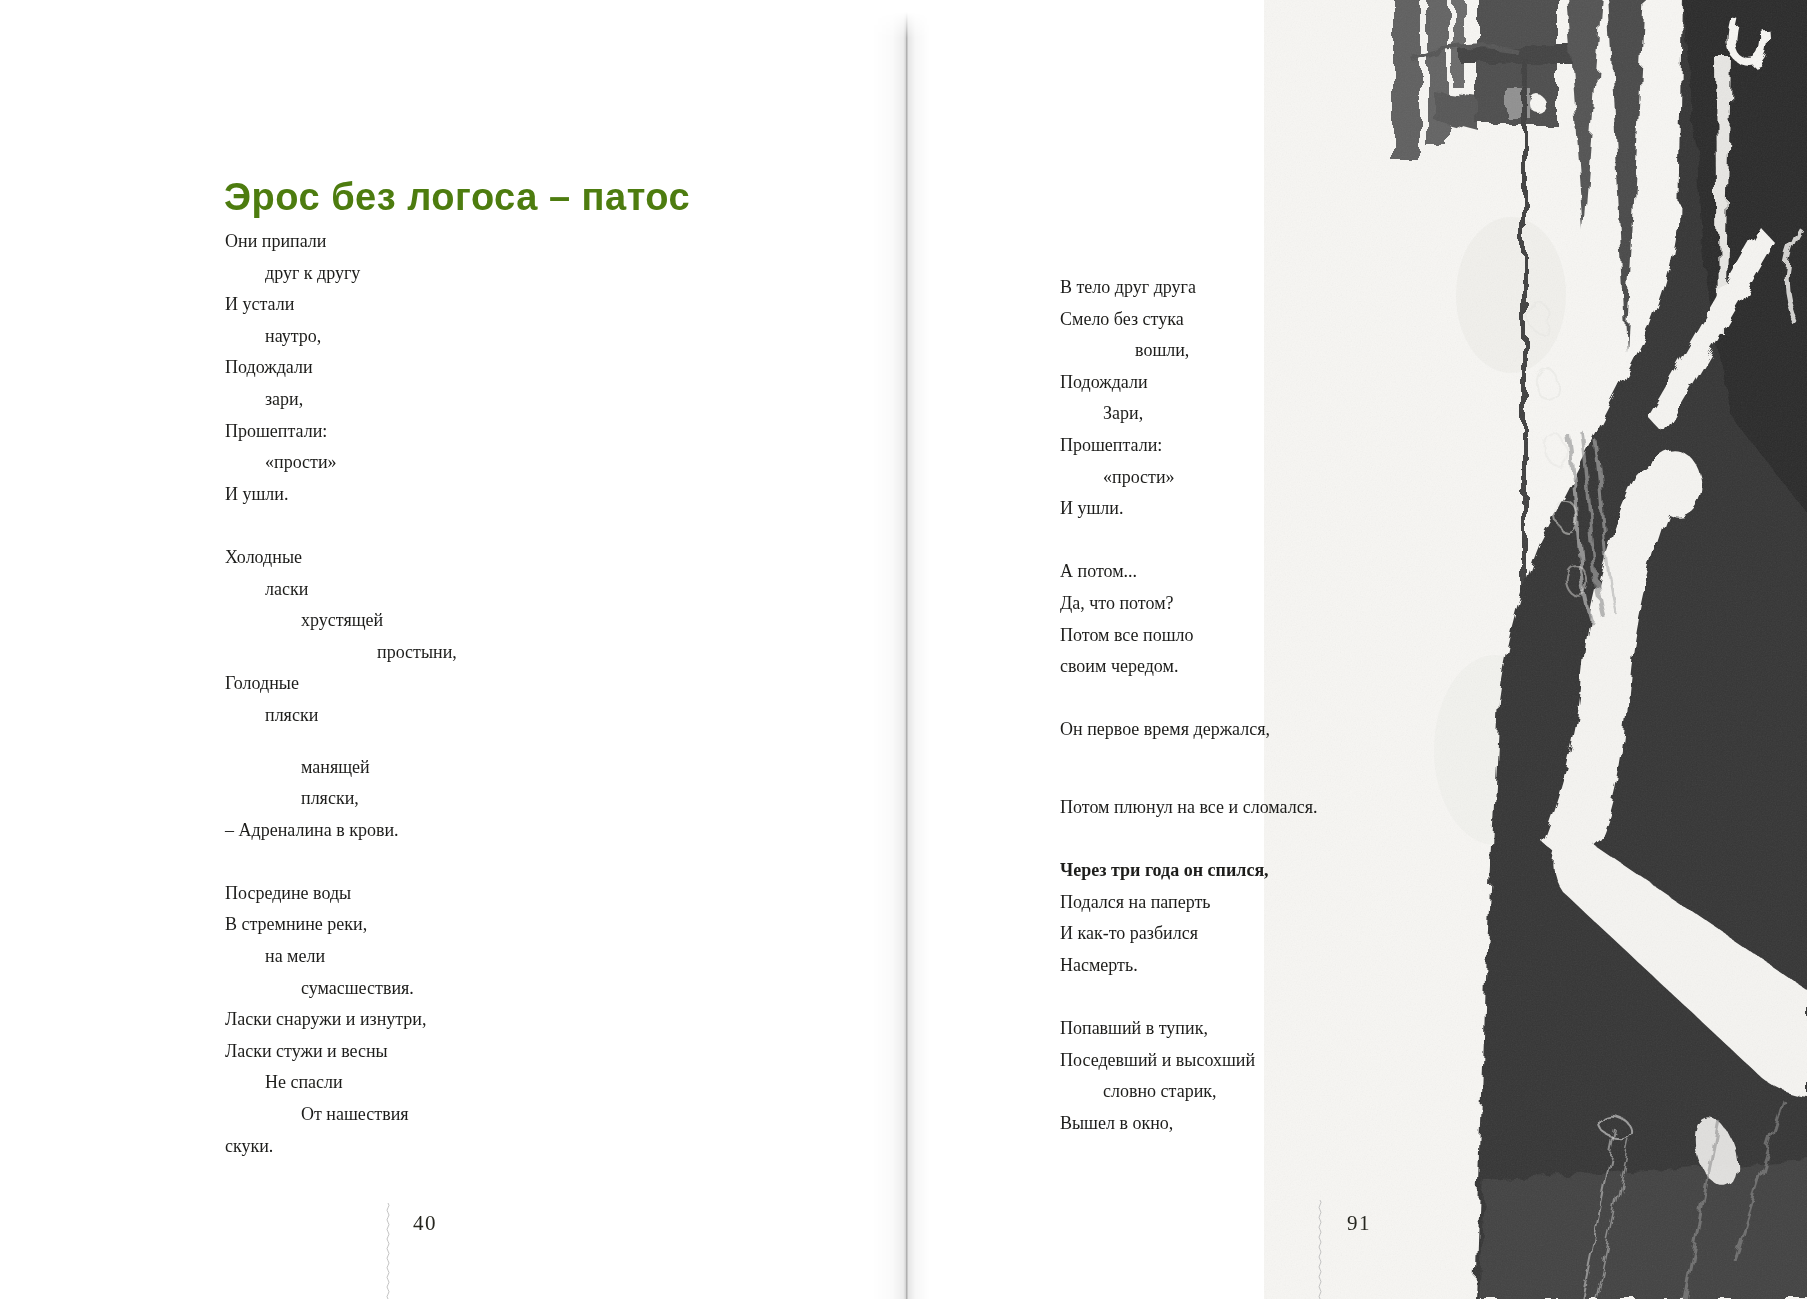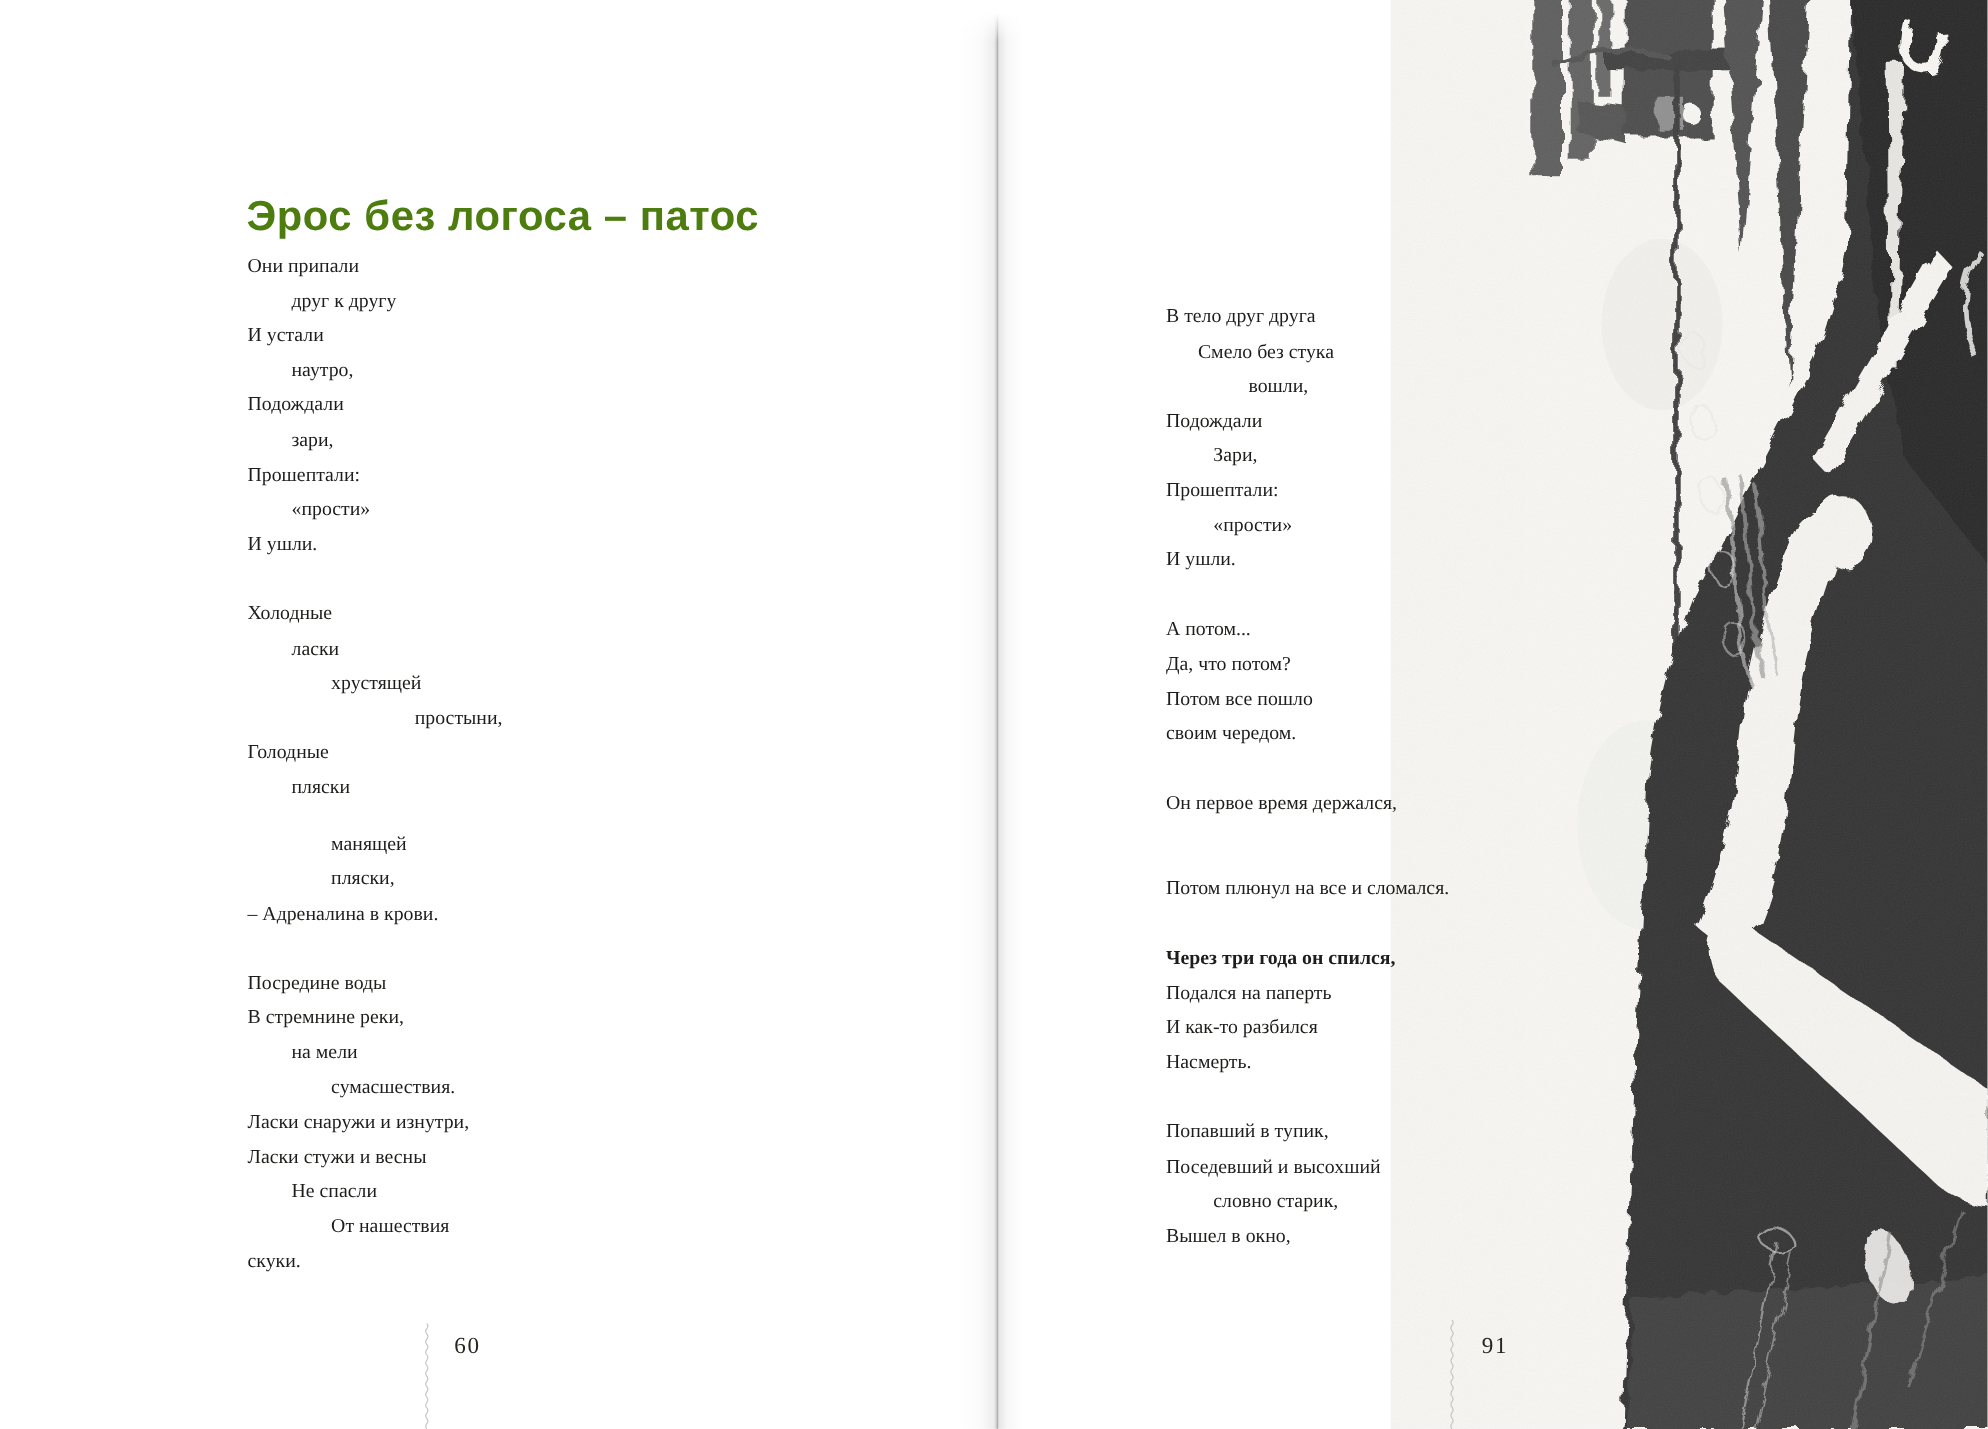--- a/index.html
+++ b/index.html
@@ -84,29 +84,29 @@
       <div class="pline" style="padding-left: 0px;">В стремнине реки,</div>
       <div class="pline" style="padding-left: 40px;">на мели</div>
       <div class="pline" style="padding-left: 76px;">сумасшествия.</div>
       <div class="pline" style="padding-left: 0px;">Ласки снаружи и изнутри,</div>
       <div class="pline" style="padding-left: 0px;">Ласки стужи и весны</div>
       <div class="pline" style="padding-left: 40px;">Не спасли</div>
       <div class="pline" style="padding-left: 76px;">От нашествия</div>
       <div class="pline" style="padding-left: 0px;">скуки.</div>
     </div>
   </div>
-<div class="folio folio-left">60</div>
+<div class="folio folio-left">40</div>
 <svg class="wavy wavy-left" viewBox="0 0 8 100" preserveAspectRatio="none">
   <path d="M4 0 Q6 2.5 4 5 T4 10 T4 15 T4 20 T4 25 T4 30 T4 35 T4 40 T4 45 T4 50 T4 55 T4 60 T4 65 T4 70 T4 75 T4 80 T4 85 T4 90 T4 95 T4 100" fill="none" stroke="#c2c2c2" stroke-width="1"></path>
 </svg>
 
 <div class="poem poem-right">
     <div class="stanza">
       <div class="pline" style="padding-left: 0px;">В тело друг друга</div>
-      <div class="pline" style="padding-left: 0px; margin-left: 29px;">Смело без стука</div>
+      <div class="pline" style="padding-left: 0px;">Смело без стука</div>
       <div class="pline" style="padding-left: 75px;">вошли,</div>
       <div class="pline" style="padding-left: 0px;">Подождали</div>
       <div class="pline" style="padding-left: 43px;">Зари,</div>
       <div class="pline" style="padding-left: 0px;">Прошептали:</div>
       <div class="pline" style="padding-left: 43px;">«прости»</div>
       <div class="pline" style="padding-left: 0px;">И ушли.</div>
     </div>
     <div class="stanza">
       <div class="pline" style="padding-left: 0px;">А потом...</div>
       <div class="pline" style="padding-left: 0px;">Да, что потом?</div>

